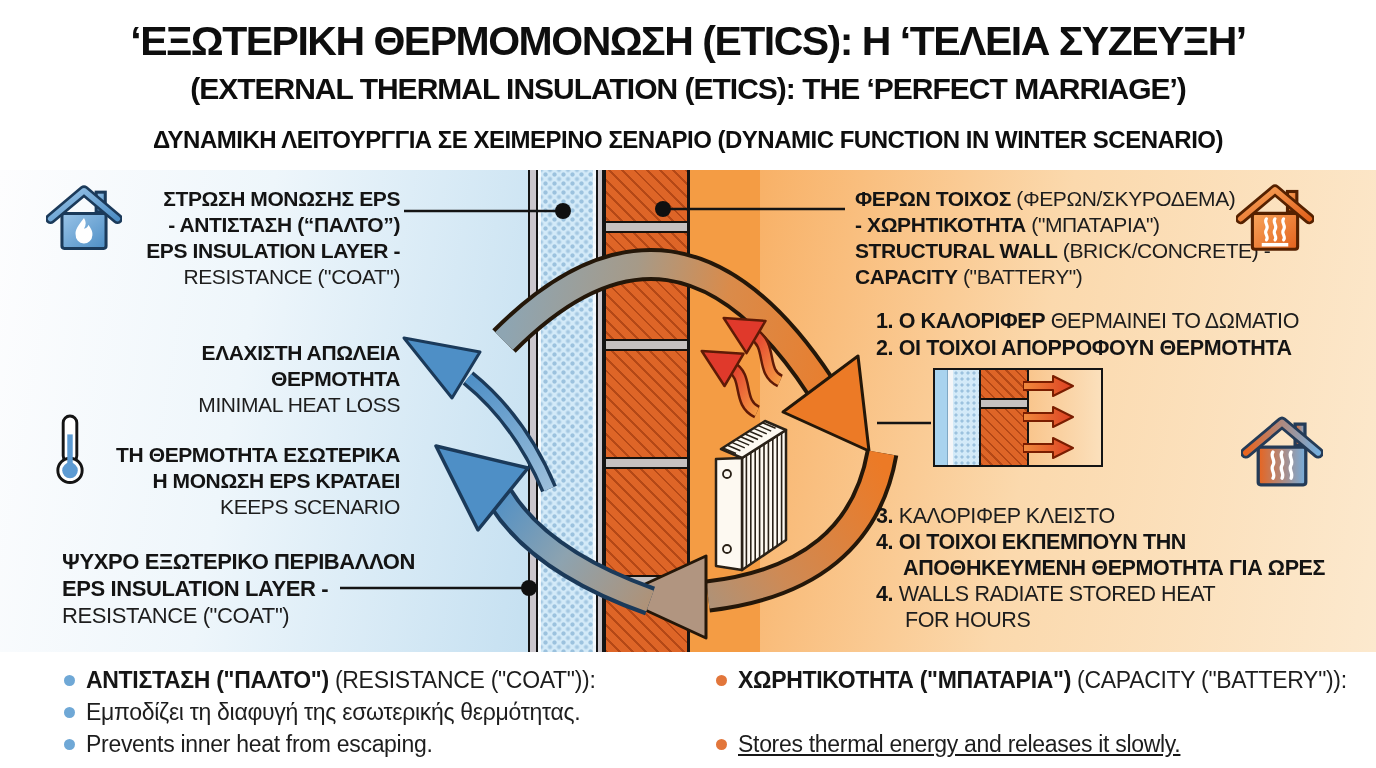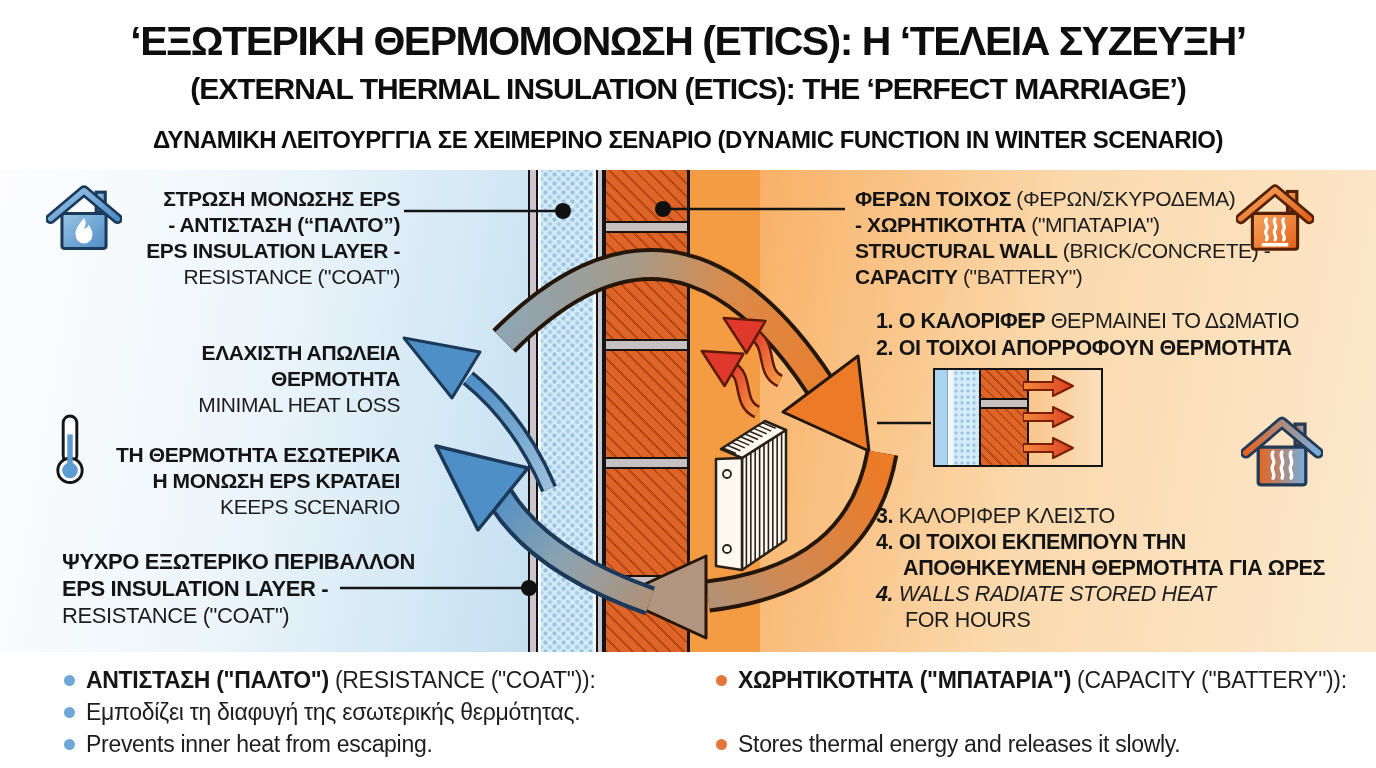--- a/index.html
+++ b/index.html
@@ -206,21 +206,21 @@
 
   <div class="step" style="left:876px;top:503px;">
     <span class="b">3.</span><span class="r"> ΚΑΛΟΡΙΦΕΡ ΚΛΕΙΣΤΟ</span>
   </div>
   <div class="step" style="left:876px;top:529px;">
     <span class="b">4. ΟΙ ΤΟΙΧΟΙ ΕΚΠΕΜΠΟΥΝ ΤΗΝ</span>
   </div>
   <div class="step" style="left:903px;top:555px;">
     <span class="b">ΑΠΟΘΗΚΕΥΜΕΝΗ ΘΕΡΜΟΤΗΤΑ ΓΙΑ ΩΡΕΣ</span>
   </div>
-  <div class="step" style="left:876px;top:581px;font-style:italic;">
+  <div class="step" style="left:876px;top:581px;">
     <span class="b">4.</span><span class="r"> WALLS RADIATE STORED HEAT</span>
   </div>
   <div class="step" style="left:905px;top:607px;">
     <span class="r">FOR HOURS</span>
   </div>
 
   <div class="inset">
     <div class="i-blue"></div>
     <div class="i-white"></div>
     <div class="i-eps"></div>
@@ -308,18 +308,18 @@
   </div>
   <div class="frow" style="left:64px;top:730px;">
     <span class="dot dot-blue"></span>
     <span class="r">Prevents inner heat from escaping.</span>
   </div>
 
   <div class="frow" style="left:716px;top:666px;">
     <span class="dot dot-orange"></span>
     <span><span class="b">ΧΩΡΗΤΙΚΟΤΗΤΑ ("ΜΠΑΤΑΡΙΑ")</span><span class="r"> (CAPACITY ("BATTERY")):</span></span>
   </div>
-  <div class="frow" style="left:716px;top:730px;">
+  <div class="frow" style="left:716px;top:730px;text-decoration:underline;">
     <span class="dot dot-orange"></span>
     <span class="r">Stores thermal energy and releases it slowly.</span>
   </div>
 
 </div>
 
 </body></html>

